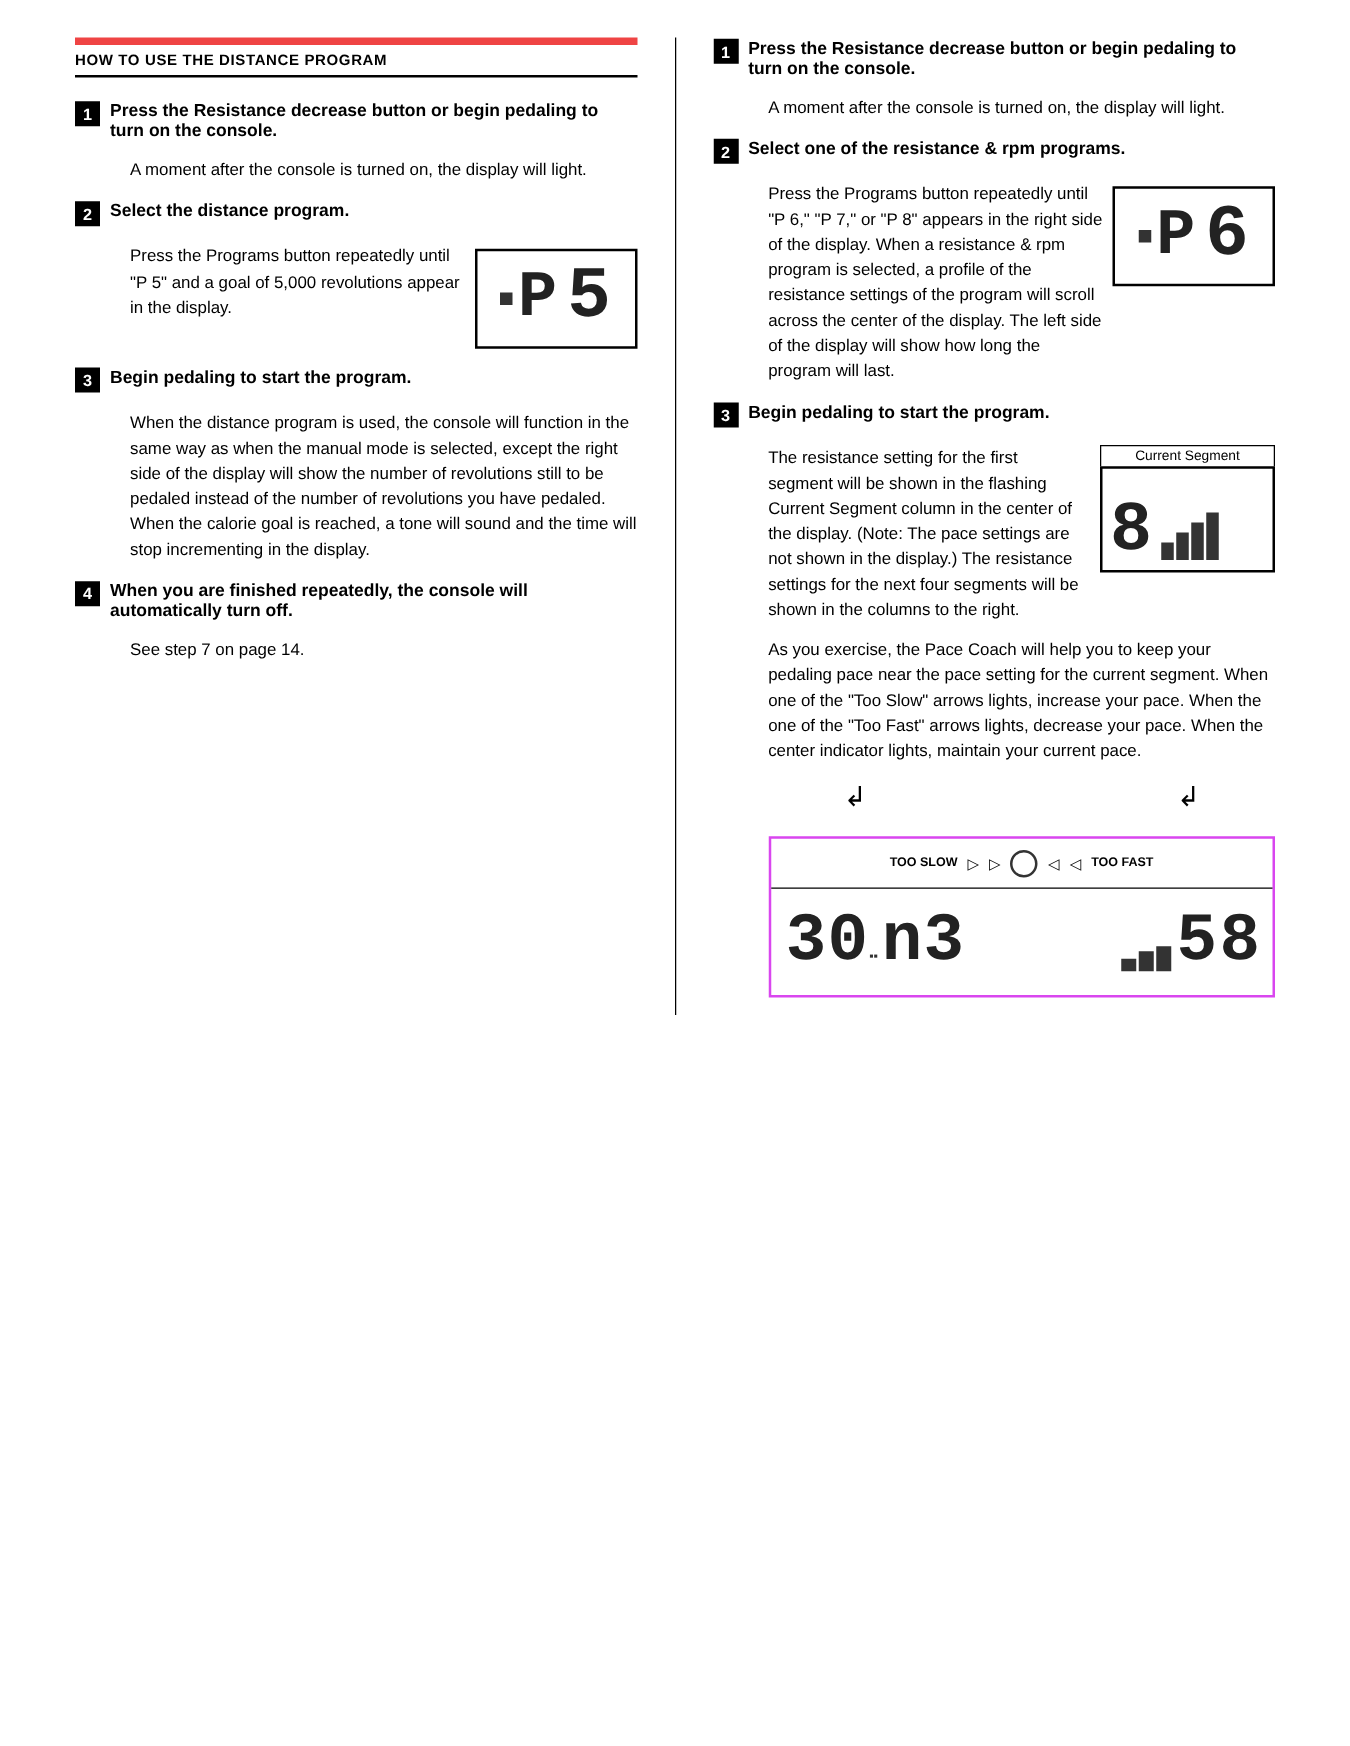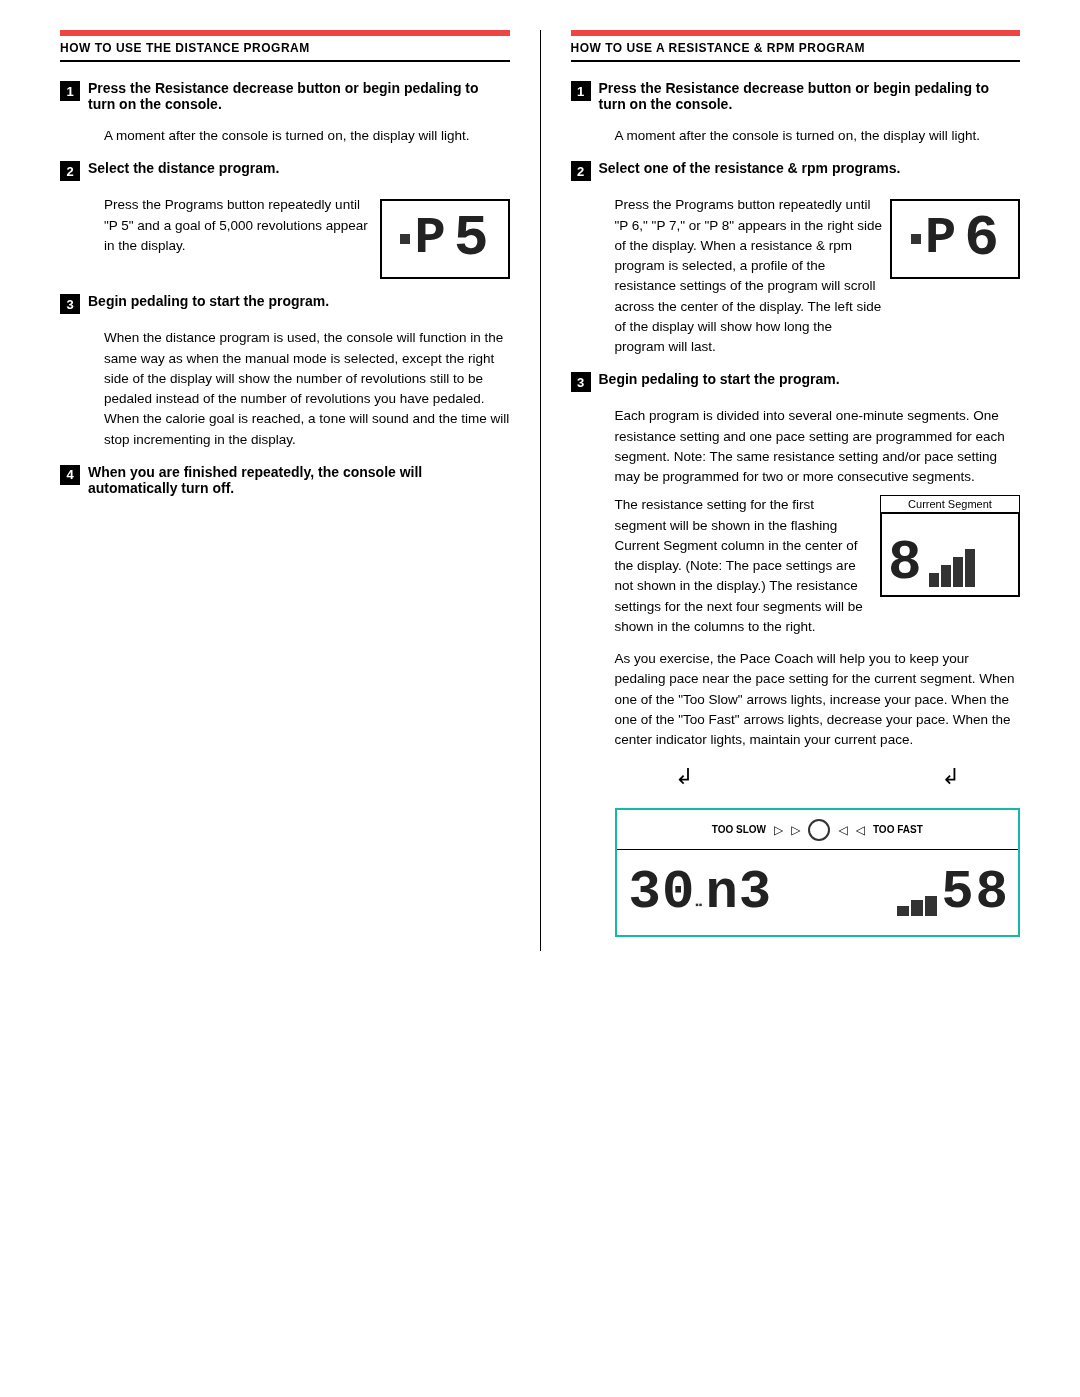--- a/index.html
+++ b/index.html
@@ -172,21 +172,21 @@
       align-items: flex-end;
       gap: 2px;
       margin-bottom: 4px;
     }
     .seg-bar {
       width: 10px;
       background: #333;
     }
     
     .pace-display {
-      border: 2px solid #14b8a6;
+      border: 2px solid #d946ef;
       width: 100%;
       margin-top: 16px;
     }
     .pace-top {
       border-bottom: 1px solid #000;
       padding: 6px 12px;
       display: flex;
       align-items: center;
       justify-content: space-between;
       position: relative;
@@ -304,24 +304,26 @@
         <div class="step-title">Begin pedaling to start the program.</div>
       </div>
       <div class="step-content">
         <p>When the distance program is used, the console will function in the same way as when the manual mode is selected, except the right side of the display will show the number of revolutions still to be pedaled instead of the number of revolutions you have pedaled. When the calorie goal is reached, a tone will sound and the time will stop incrementing in the display.</p>
       </div>
 
       <div class="step">
         <div class="step-number">4</div>
         <div class="step-title">When you are finished repeatedly, the console will automatically turn off.</div>
       </div>
+      <div class="step-content">
+        <p>See step 7 on page 14.</p>
+      </div>
     </div>
 
     <div class="col col-right">
-      <div class="col-header">HOW TO USE A RESISTANCE &amp; RPM PROGRAM</div>
 
       <div class="step">
         <div class="step-number">1</div>
         <div class="step-title">Press the Resistance decrease button or begin pedaling to turn on the console.</div>
       </div>
       <div class="step-content">
         <p>A moment after the console is turned on, the display will light.</p>
       </div>
 
       <div class="step">
@@ -341,21 +343,20 @@
             </div>
           </div>
         </div>
       </div>
 
       <div class="step">
         <div class="step-number">3</div>
         <div class="step-title">Begin pedaling to start the program.</div>
       </div>
       <div class="step-content">
-        <p>Each program is divided into several one-minute segments. One resistance setting and one pace setting are programmed for each segment. Note: The same resistance setting and/or pace setting may be programmed for two or more consecutive segments.</p>
 
         <div class="segment-display-container">
           <div class="segment-display-text">The resistance setting for the first segment will be shown in the flashing Current Segment column in the center of the display. (Note: The pace settings are not shown in the display.) The resistance settings for the next four segments will be shown in the columns to the right.</div>
           <div class="segment-box-wrapper">
             <div class="segment-label">Current Segment</div>
             <div class="segment-inner">
               <span class="seg-big-char">8</span>
               <div class="seg-bars">
                 <div class="seg-bar" style="height:14px;"></div>
                 <div class="seg-bar" style="height:22px;"></div>

